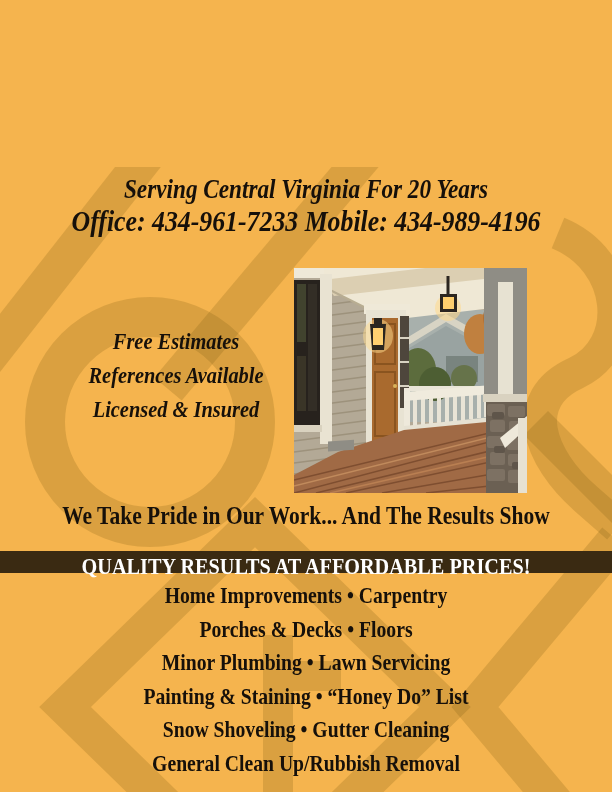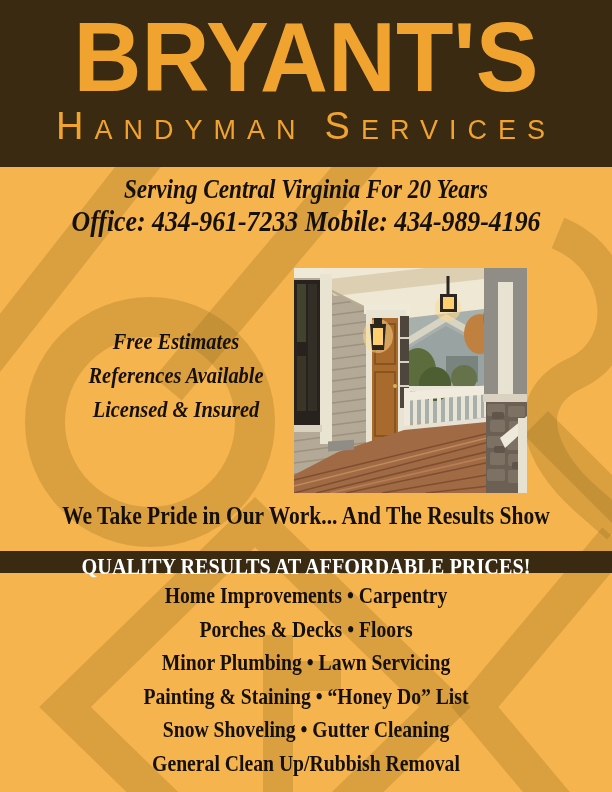--- a/index.html
+++ b/index.html
@@ -53,24 +53,20 @@
       <line x1="536" y1="256" x2="644" y2="364" stroke-width="34"></line>
       <path d="M 255 355 L 445 540 L 255 725 L 65 540 Z" stroke-width="36"></path>
       <path d="M 616 372 L 475 540 L 616 708" stroke-width="36"></path>
     </g>
     <g fill="#7a5a10" fill-opacity="0.22">
       <rect x="263" y="468" width="30" height="157"></rect>
       <rect x="293" y="494" width="48" height="30"></rect>
     </g>
   </svg>
 
-  <div class="header">
-    <div class="brand">BRYANT'S</div>
-    <div class="subtitle"><span class="sub-initial">H</span><span>ANDYMAN</span><span class="word-gap"></span><span class="sub-initial">S</span><span>ERVICES</span></div>
-  </div>
 
   <div class="line tagline">Serving Central Virginia For 20 Years</div>
   <div class="line phone"><span>Office:</span>&nbsp;<span>434-961-7233</span>&nbsp;<span>Mobile:</span>&nbsp;<span>434-989-4196</span></div>
 
   <div class="highlights">
     <div>Free Estimates</div>
     <div>References Available</div>
     <div>Licensed &amp; Insured</div>
   </div>
 

